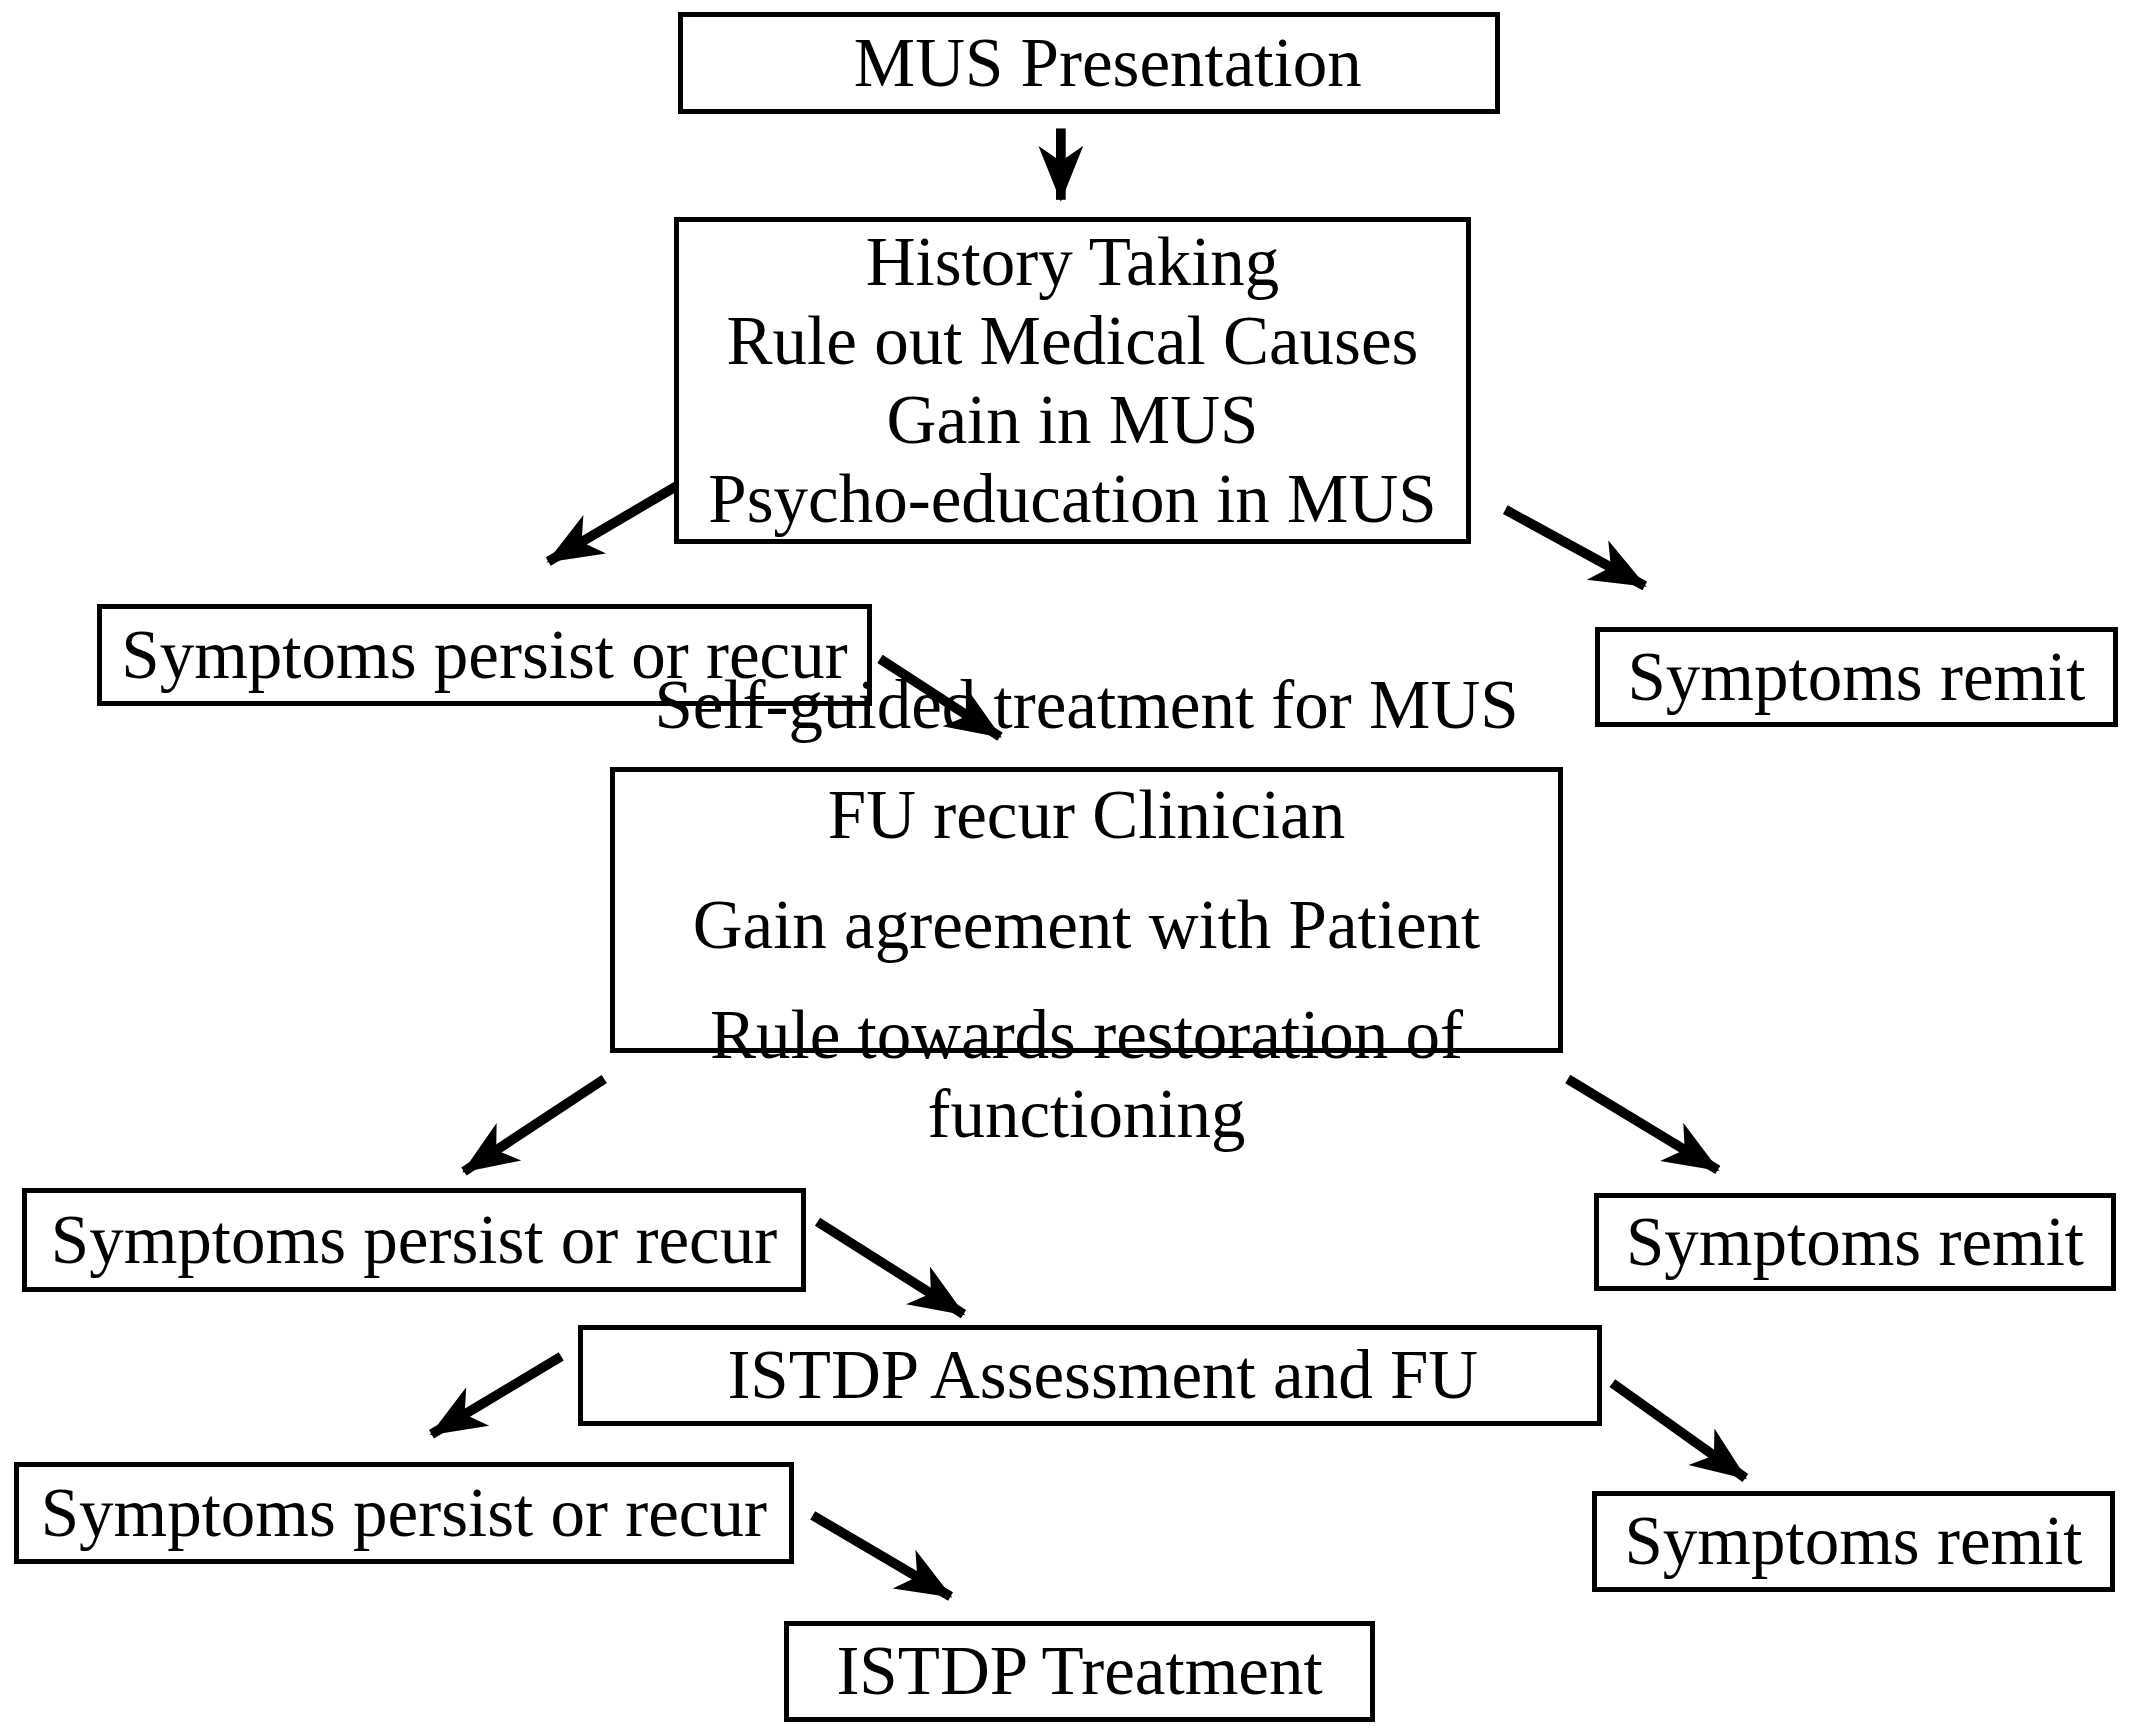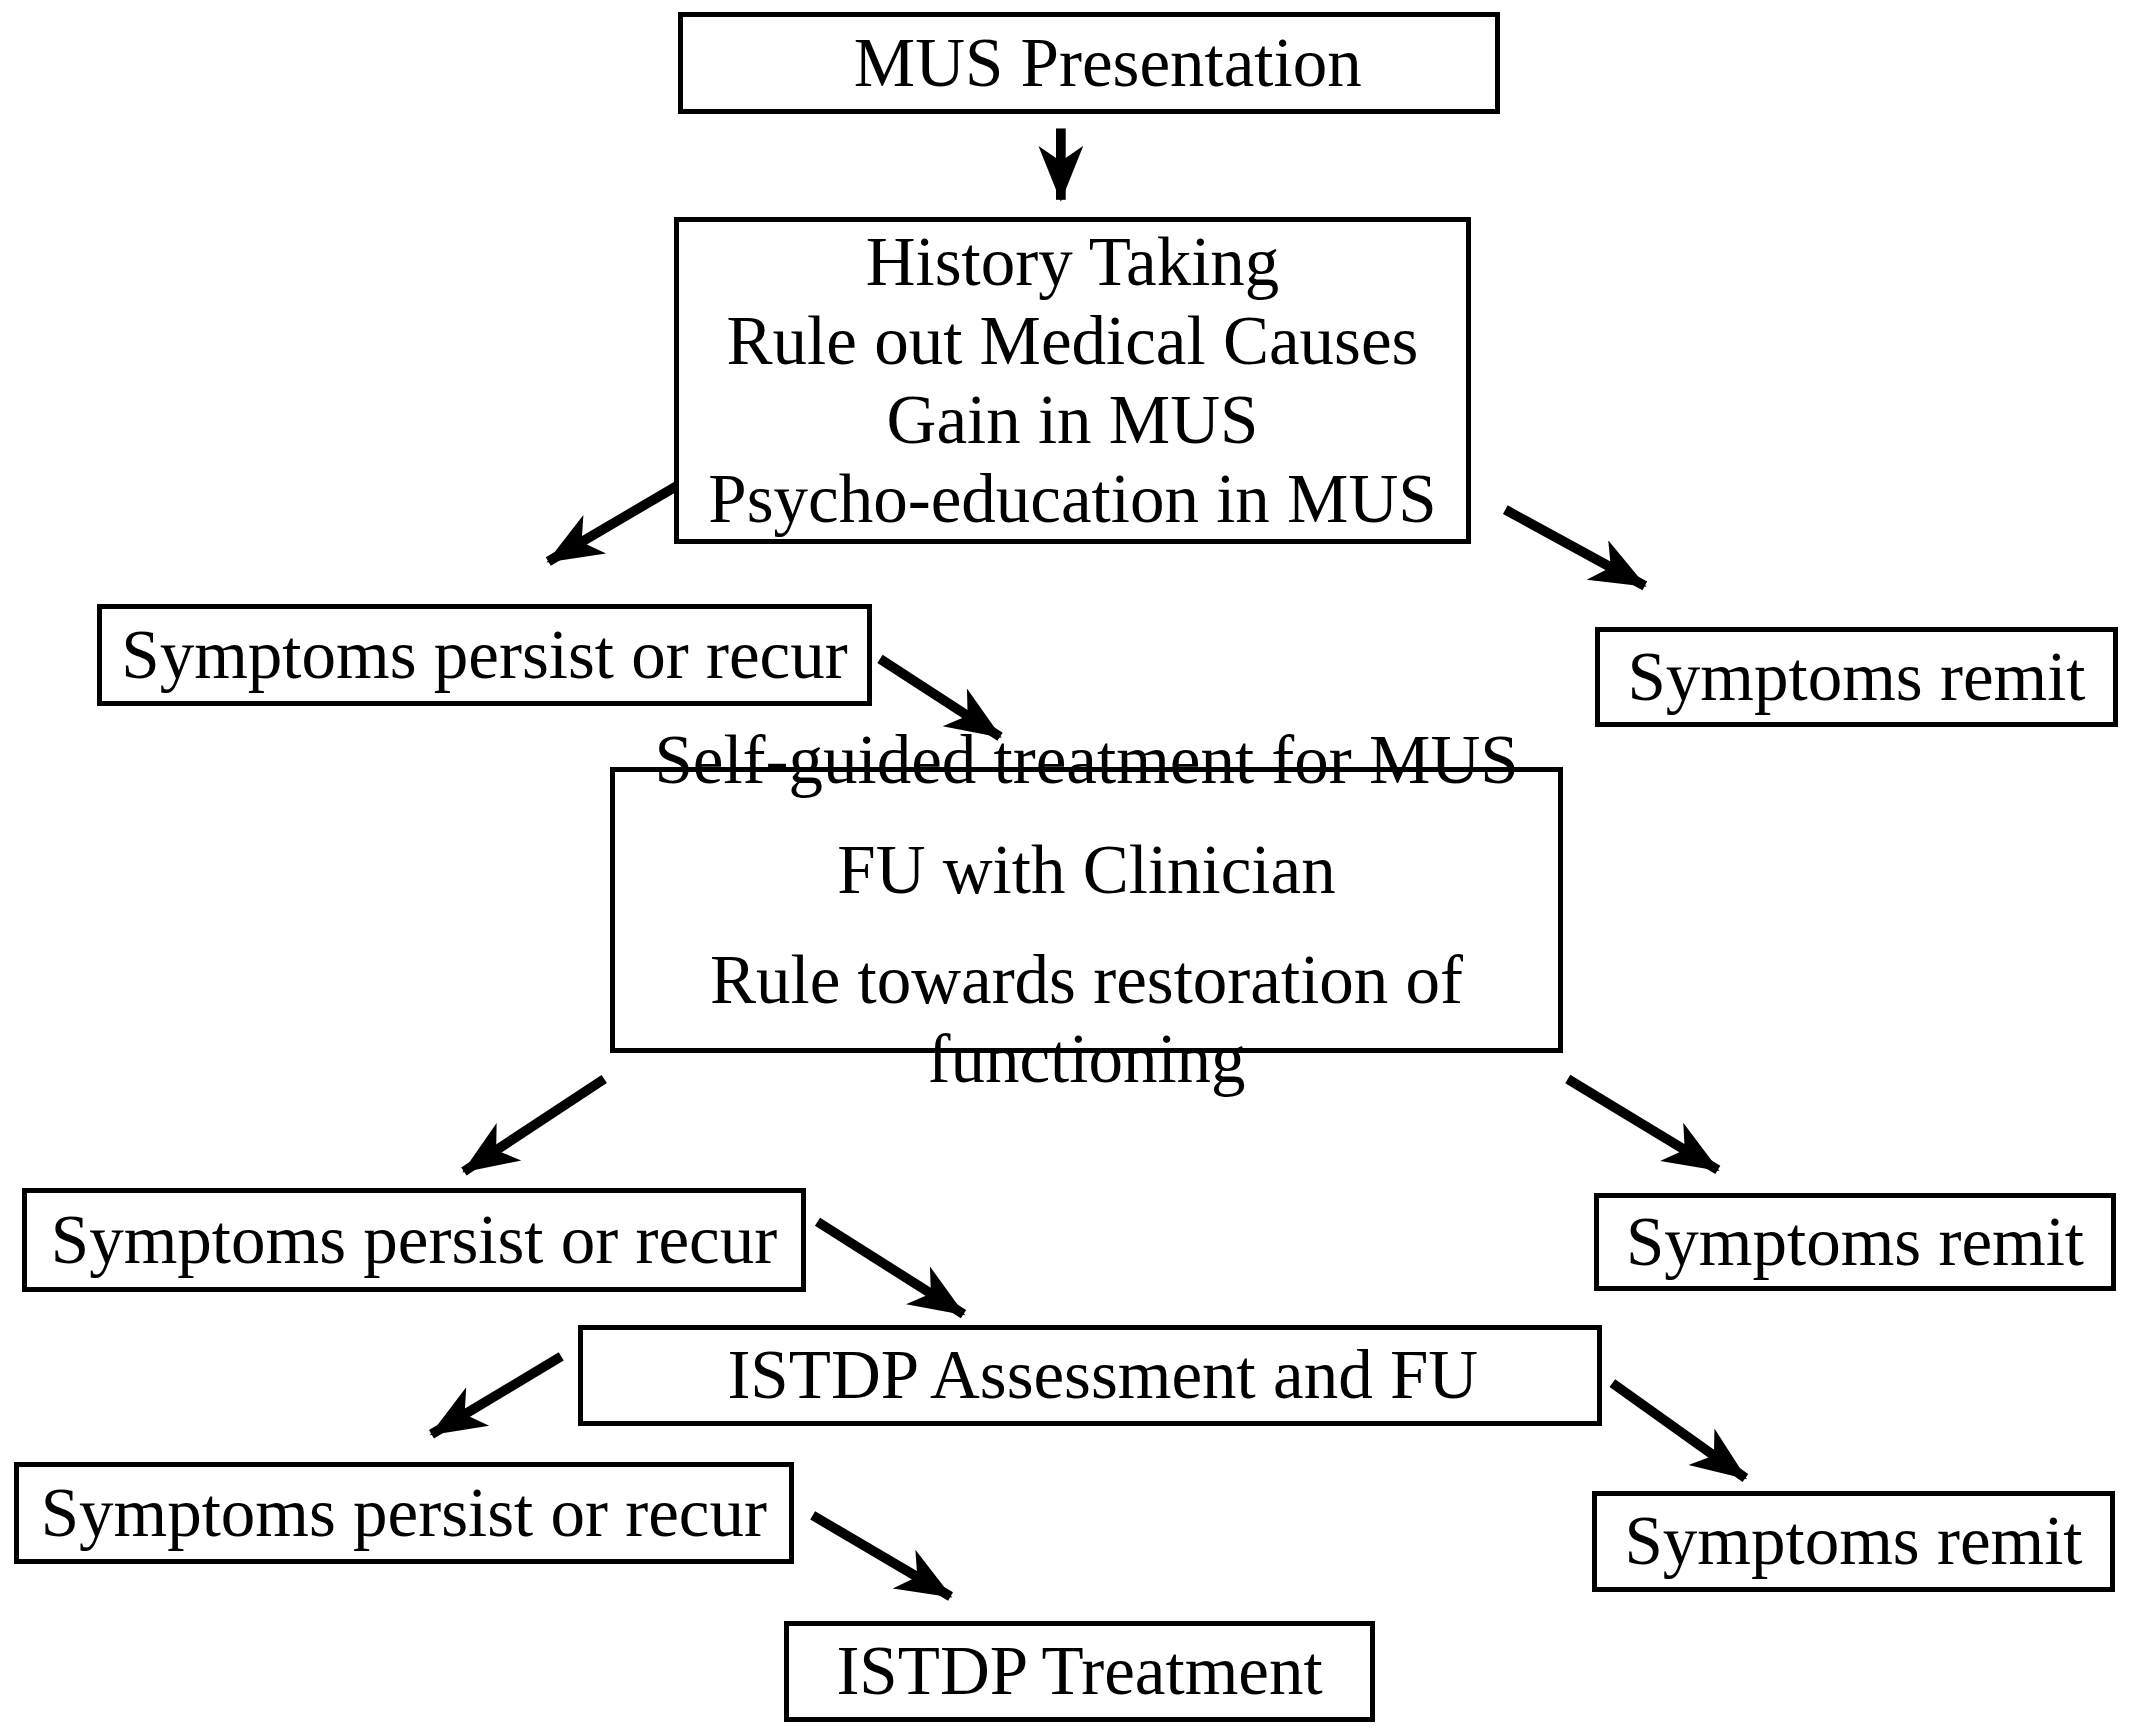--- a/index.html
+++ b/index.html
@@ -98,21 +98,22 @@
   <div class="node" id="node-persist-1">
     <span class="line">Symptoms persist or recur</span>
   </div>
 
   <div class="node" id="node-remit-1">
     <span class="line">Symptoms remit</span>
   </div>
 
   <div class="node" id="node-self-guided">
     <span class="line">Self-guided treatment for MUS</span>
-    <span class="line">FU with Clinician</span>
+    <span class="line">FU recur Clinician</span>
+    <span class="line">Gain agreement with Patient</span>
     <span class="line">Rule towards restoration of functioning</span>
   </div>
 
   <div class="node" id="node-persist-2">
     <span class="line">Symptoms persist or recur</span>
   </div>
 
   <div class="node" id="node-remit-2">
     <span class="line">Symptoms remit</span>
   </div>

